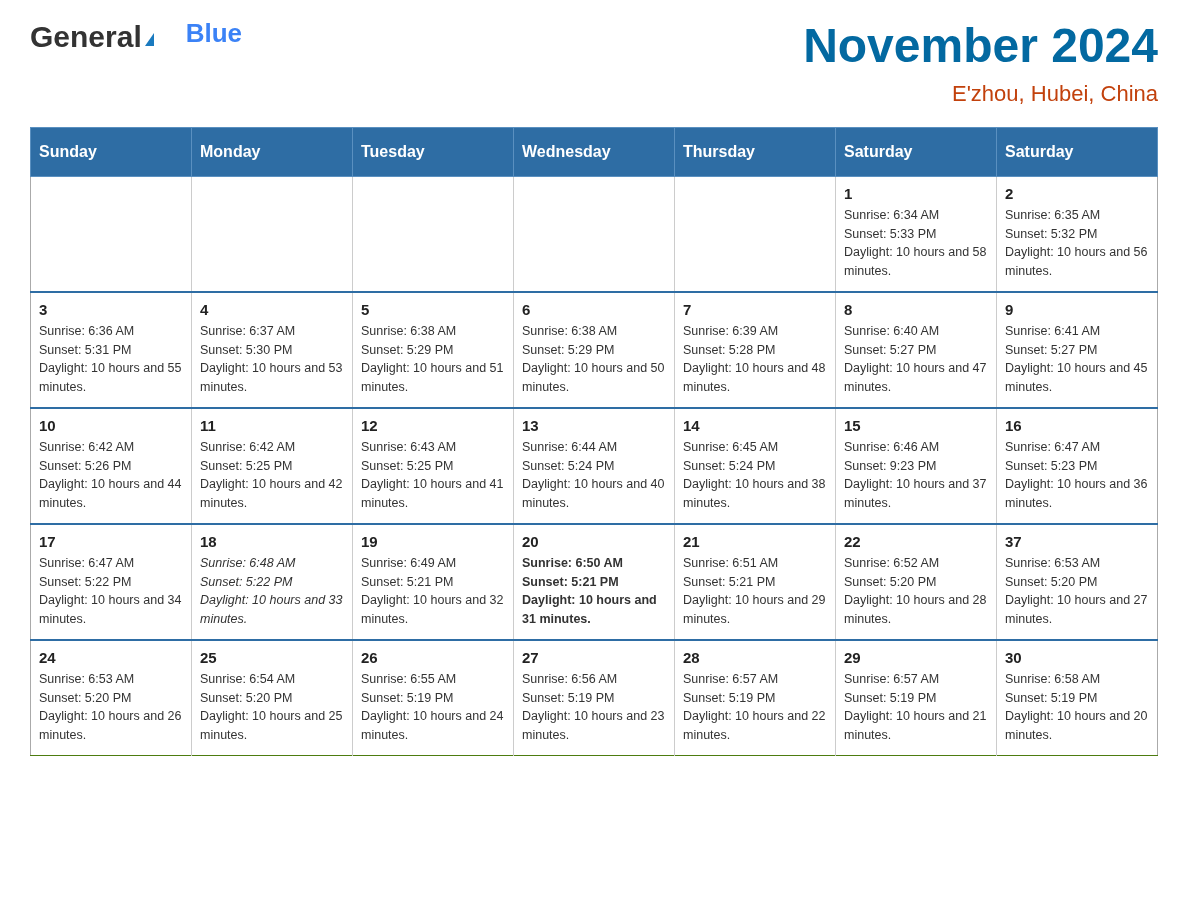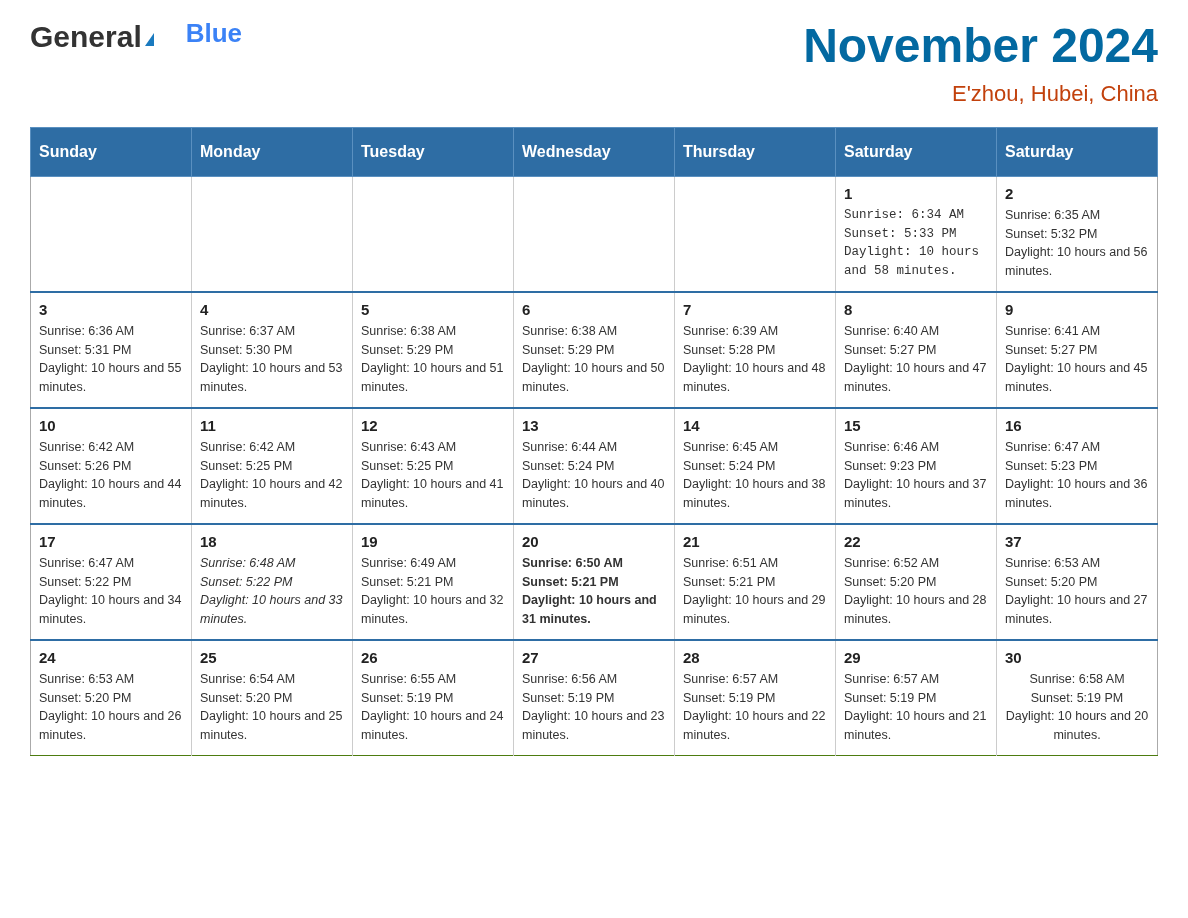--- a/index.html
+++ b/index.html
@@ -117,21 +117,21 @@
   </thead>
   <tbody>
   <tr>
         <td class="empty-cell"></td>
         <td class="empty-cell"></td>
         <td class="empty-cell"></td>
         <td class="empty-cell"></td>
         <td class="empty-cell"></td>
         <td>
           <span class="day-number">1</span>
-          <div class="day-info" style="white-space: pre-line; font-family: Liberation Mono, monospace;">Sunrise: 6:34 AM
+          <div class="day-info" style="white-space: pre-line;">Sunrise: 6:34 AM
 Sunset: 5:33 PM
 Daylight: 10 hours and 58 minutes.</div>
         </td>
         <td>
           <span class="day-number">2</span>
           <div class="day-info" style="white-space: pre-line;">Sunrise: 6:35 AM
 Sunset: 5:32 PM
 Daylight: 10 hours and 56 minutes.</div>
         </td>
       </tr>
@@ -299,19 +299,19 @@
 Daylight: 10 hours and 22 minutes.</div>
         </td>
         <td>
           <span class="day-number">29</span>
           <div class="day-info" style="white-space: pre-line;">Sunrise: 6:57 AM
 Sunset: 5:19 PM
 Daylight: 10 hours and 21 minutes.</div>
         </td>
         <td>
           <span class="day-number">30</span>
-          <div class="day-info" style="white-space: pre-line; text-align: center;">Sunrise: 6:58 AM
+          <div class="day-info" style="white-space: pre-line;">Sunrise: 6:58 AM
 Sunset: 5:19 PM
 Daylight: 10 hours and 20 minutes.</div>
         </td>
       </tr>
     </tbody>
 </table>
 
 </body></html>

